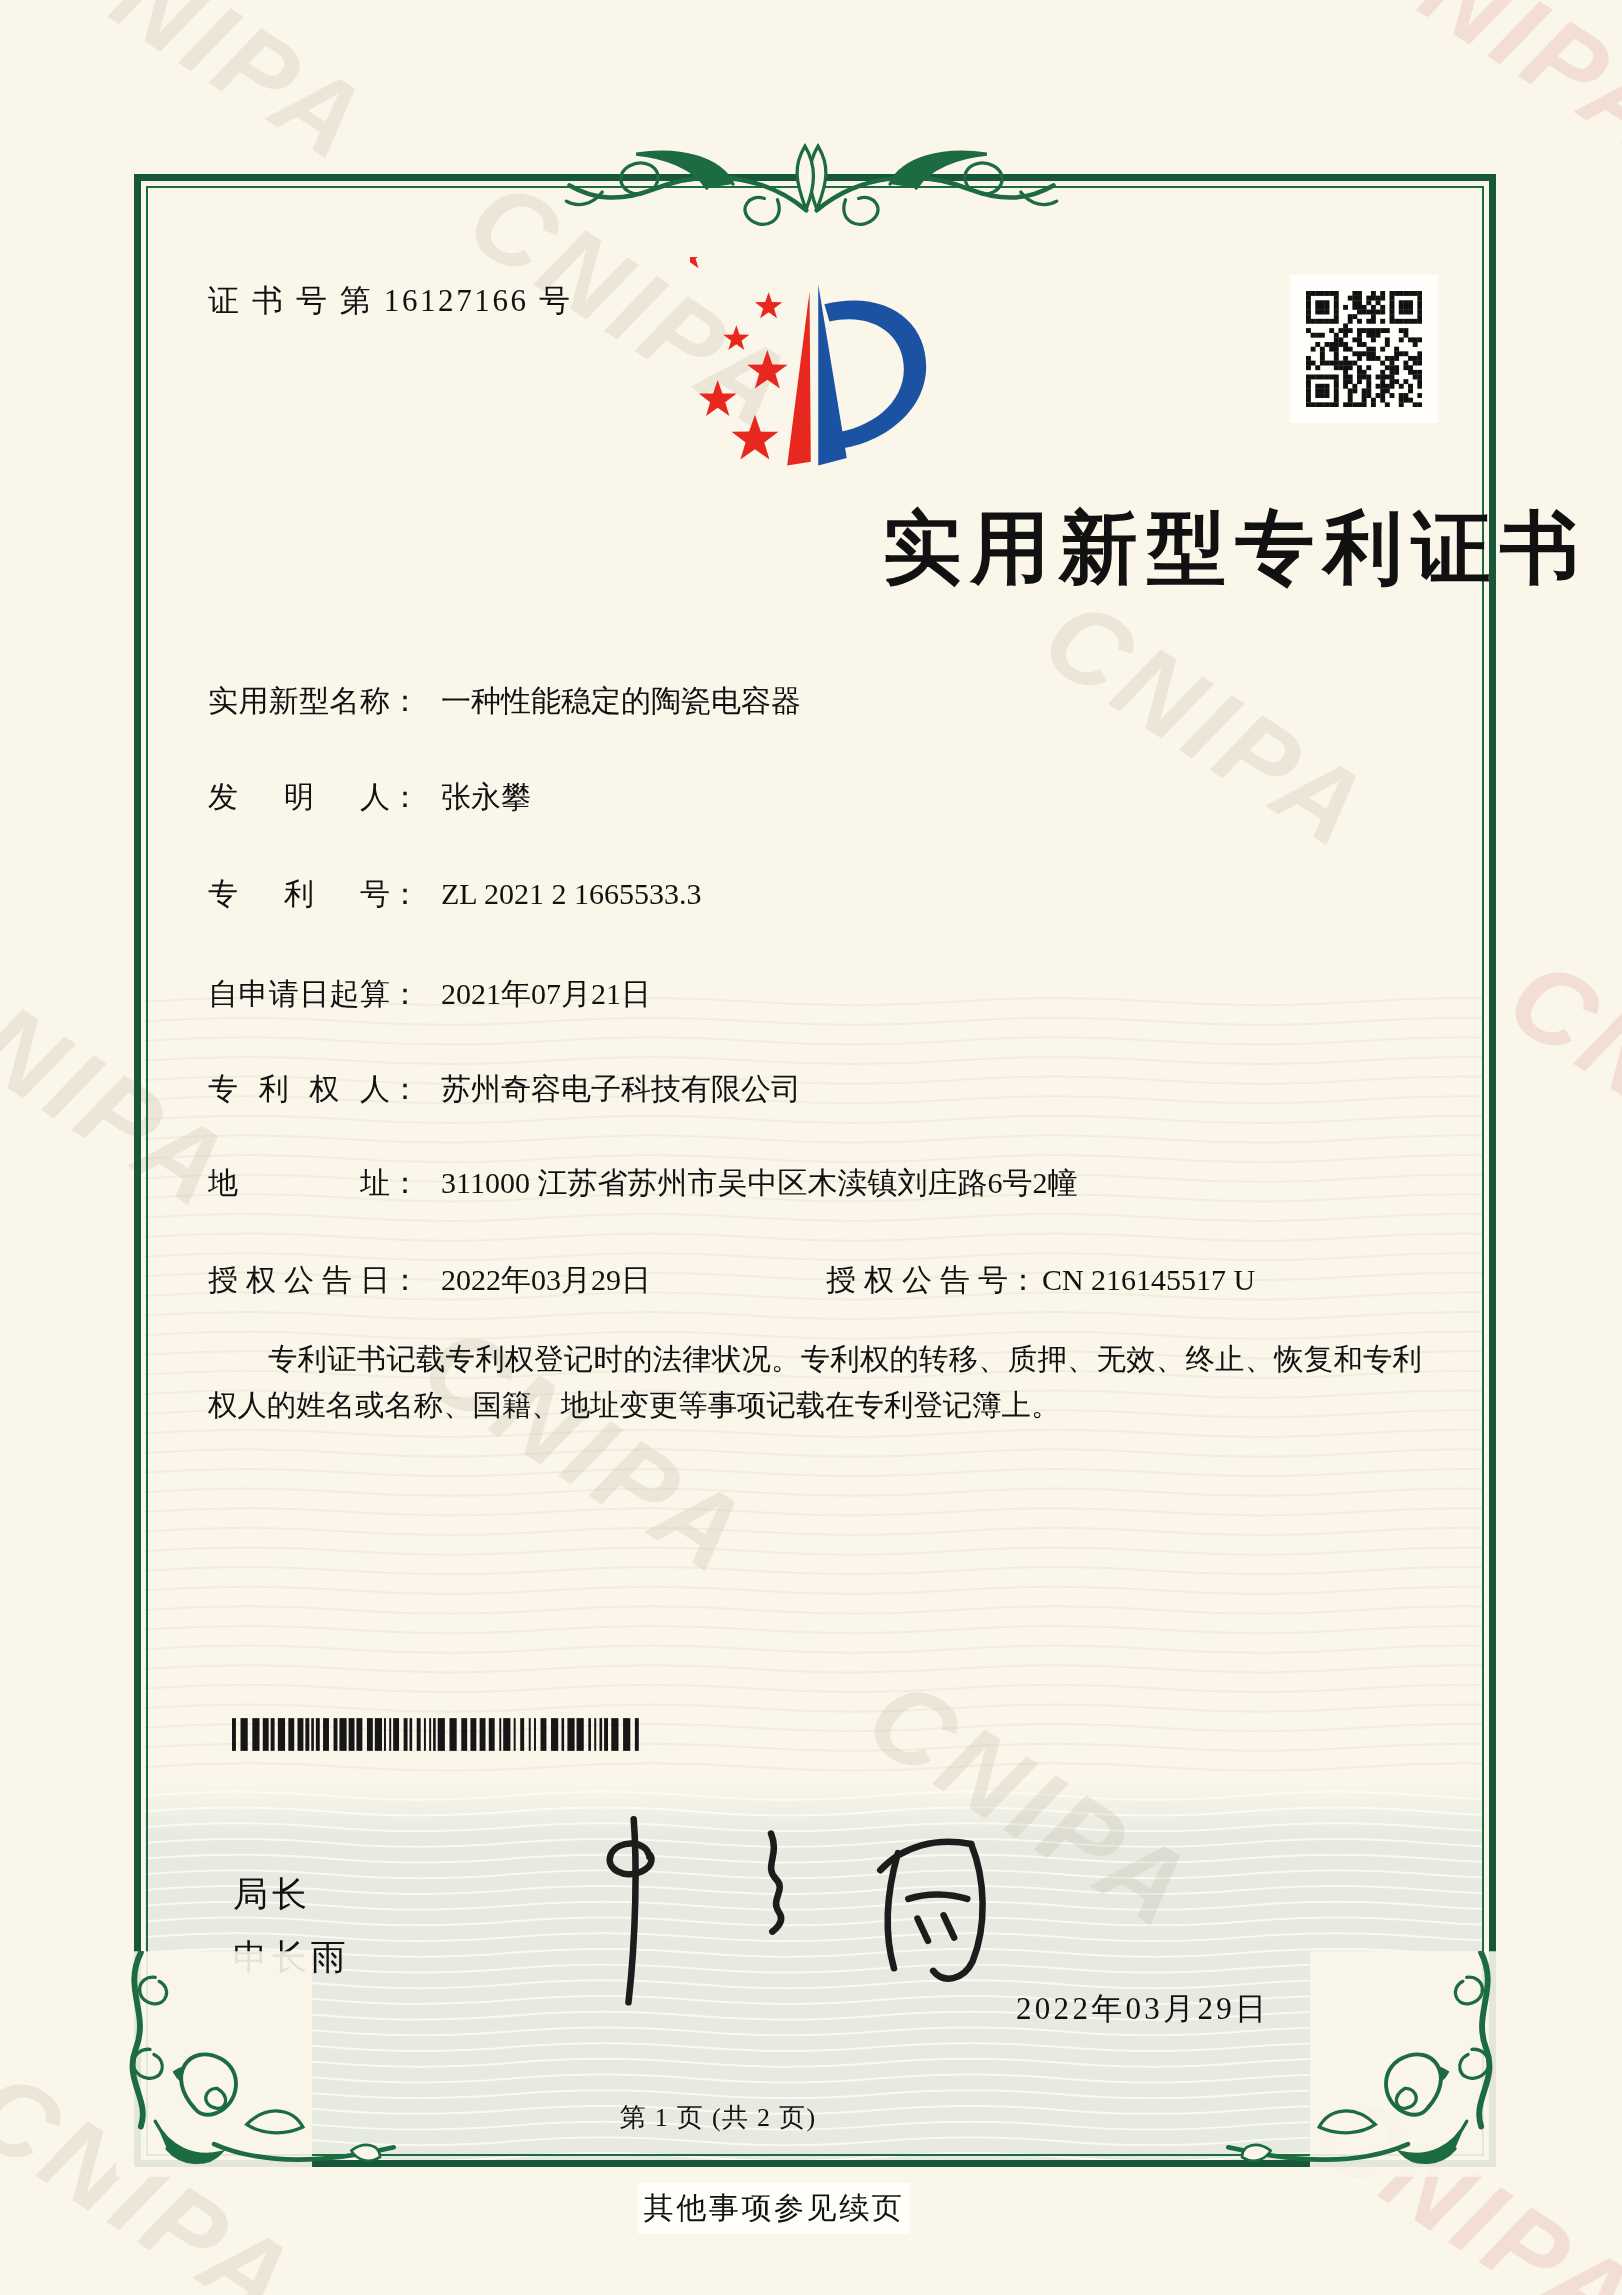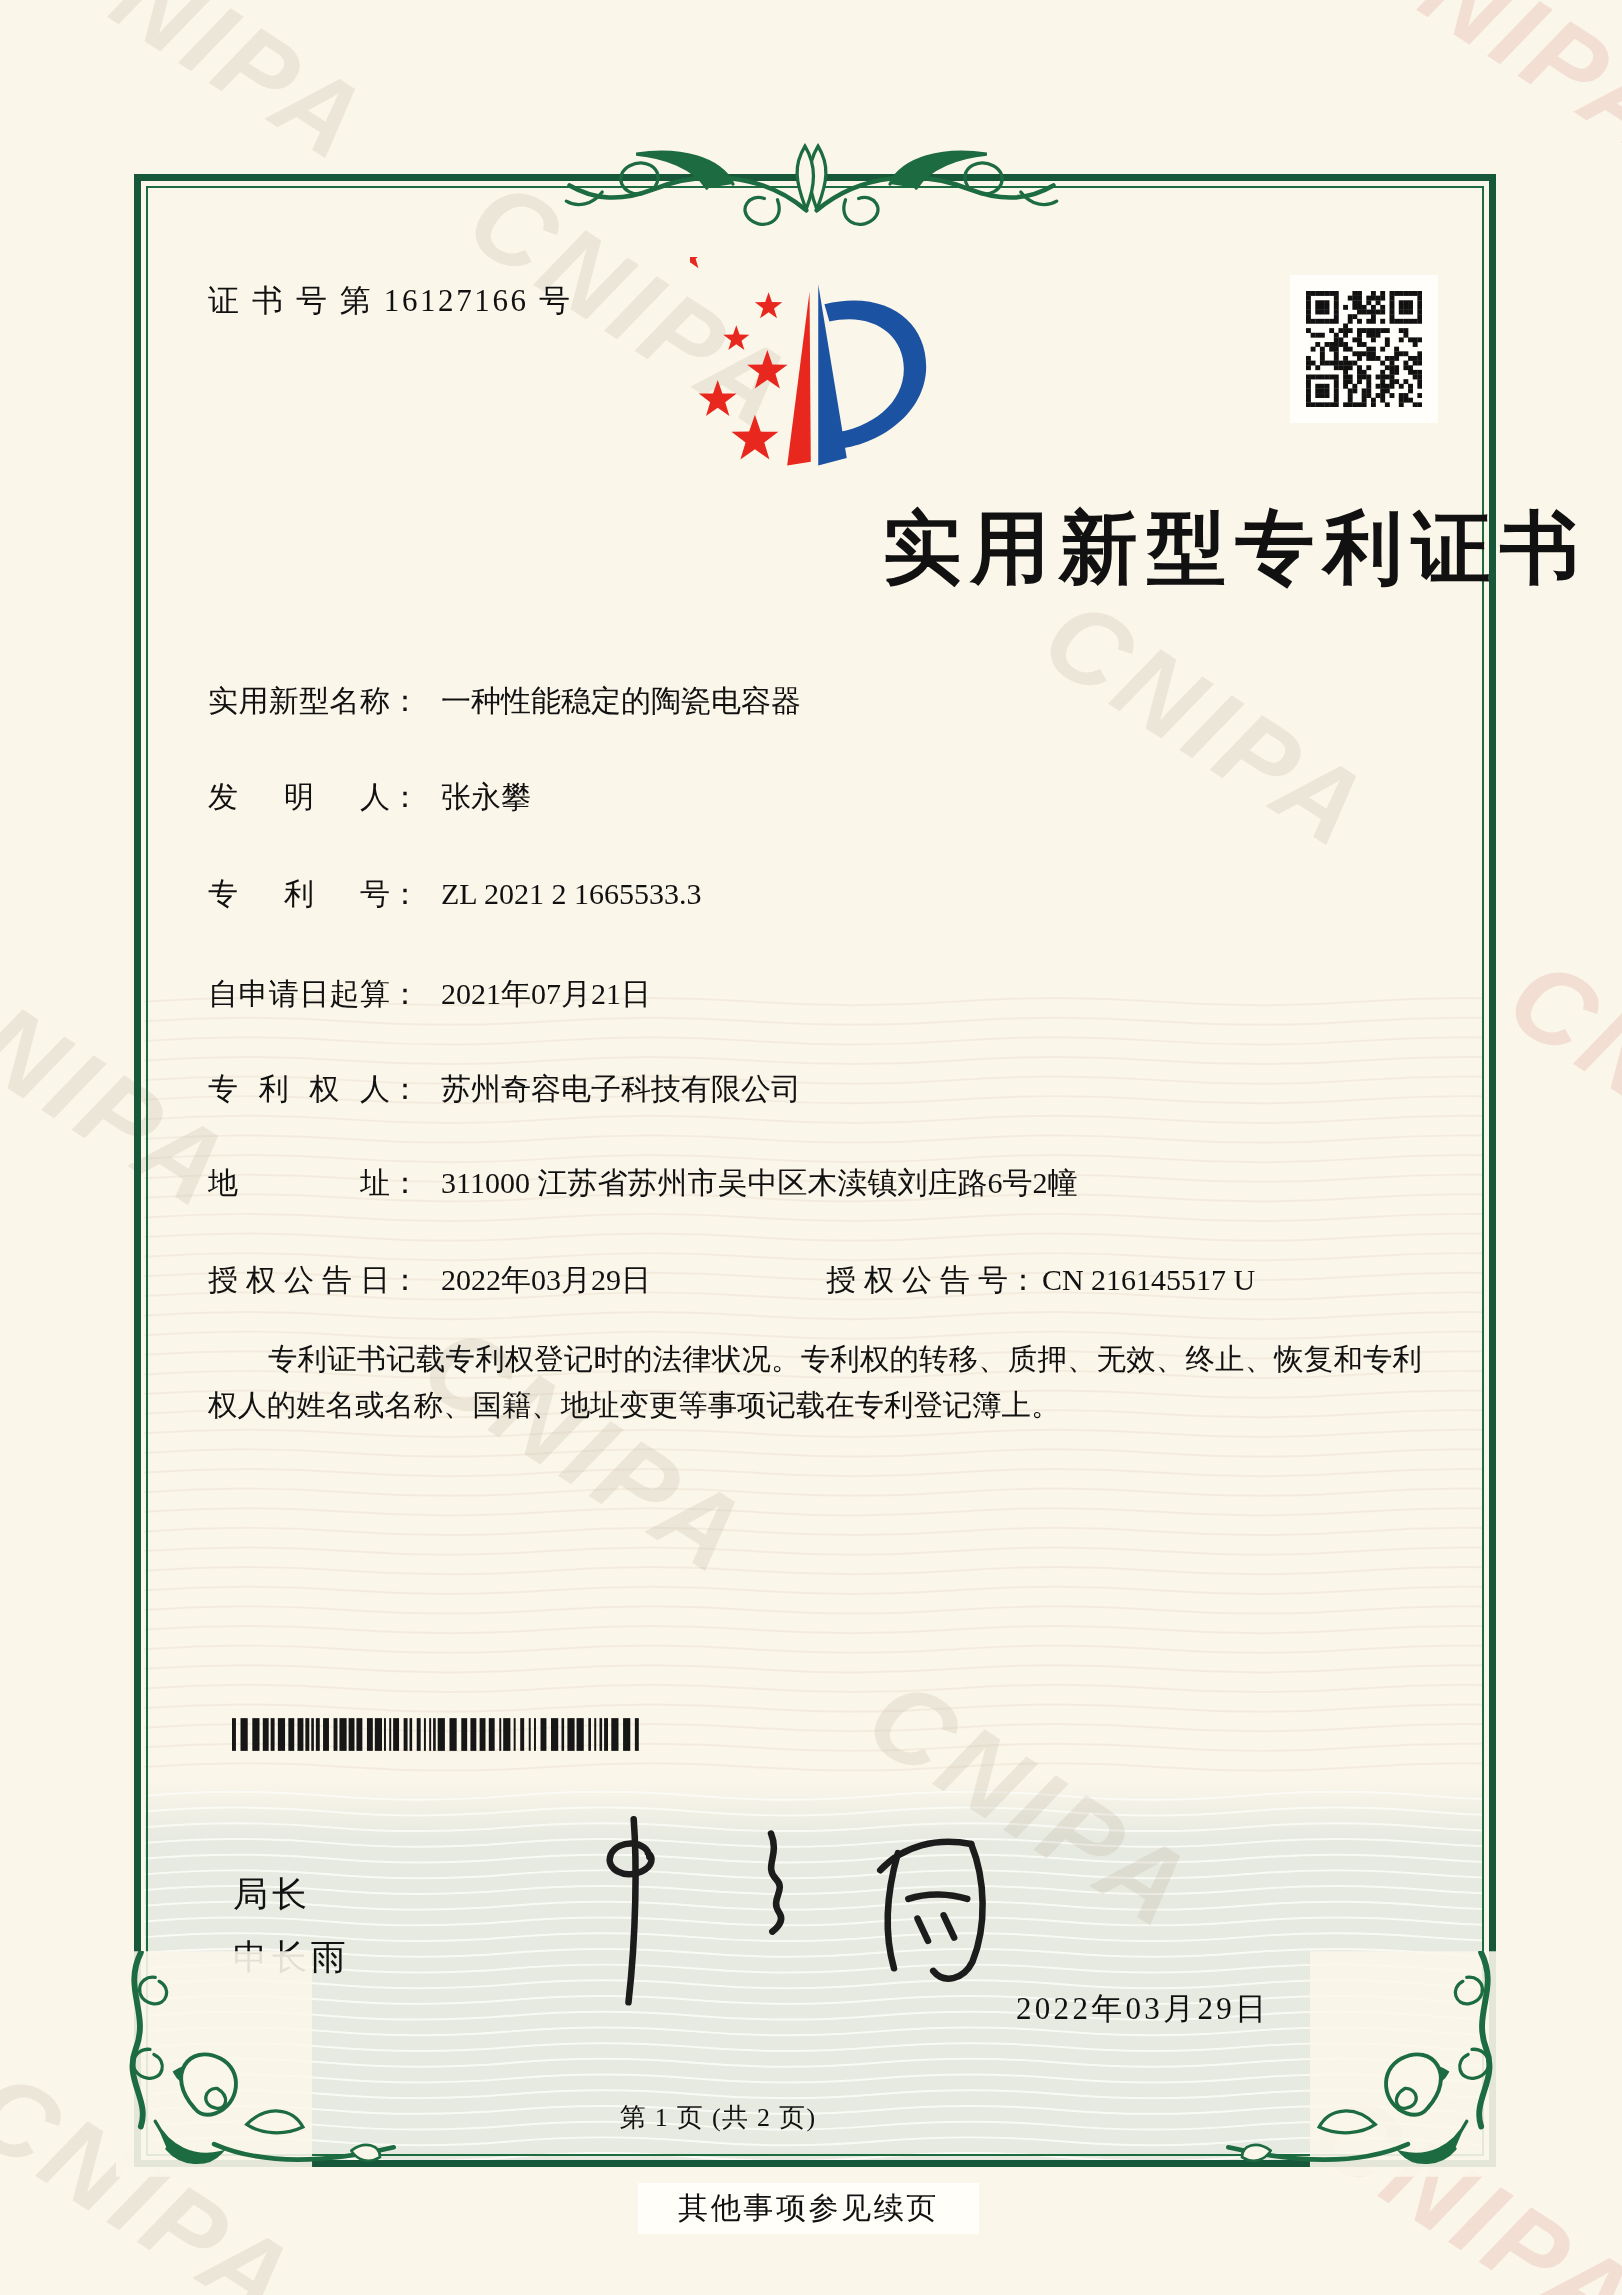--- a/index.html
+++ b/index.html
@@ -74,21 +74,21 @@
     font-size:35px;line-height:63px;letter-spacing:3.9px;
   }
   #signature{position:absolute;left:550px;top:1806px;z-index:3;}
   .grant-date{position:absolute;left:1016px;top:1988px;z-index:3;font-size:31px;letter-spacing:3.3px;}
   .page-num{
     position:absolute;left:0;top:2100px;width:1436px;text-align:center;z-index:3;
     font-size:26px;letter-spacing:1.3px;
   }
   
   .footer-strip{
-    position:absolute;left:638px;top:2183px;width:341px;height:51px;z-index:3;
+    position:absolute;left:638px;top:2183px;width:272px;height:51px;z-index:3;
     background:#fffef9;display:flex;align-items:center;justify-content:center;
   }
   .footer-strip span{font-size:30px;letter-spacing:2.6px;}
   
   .orn{position:absolute;z-index:4;}
 </style>
 </head>
 <body>
 
 <svg id="waves-faint" width="1339" height="798" viewBox="0 0 2046 1220">

